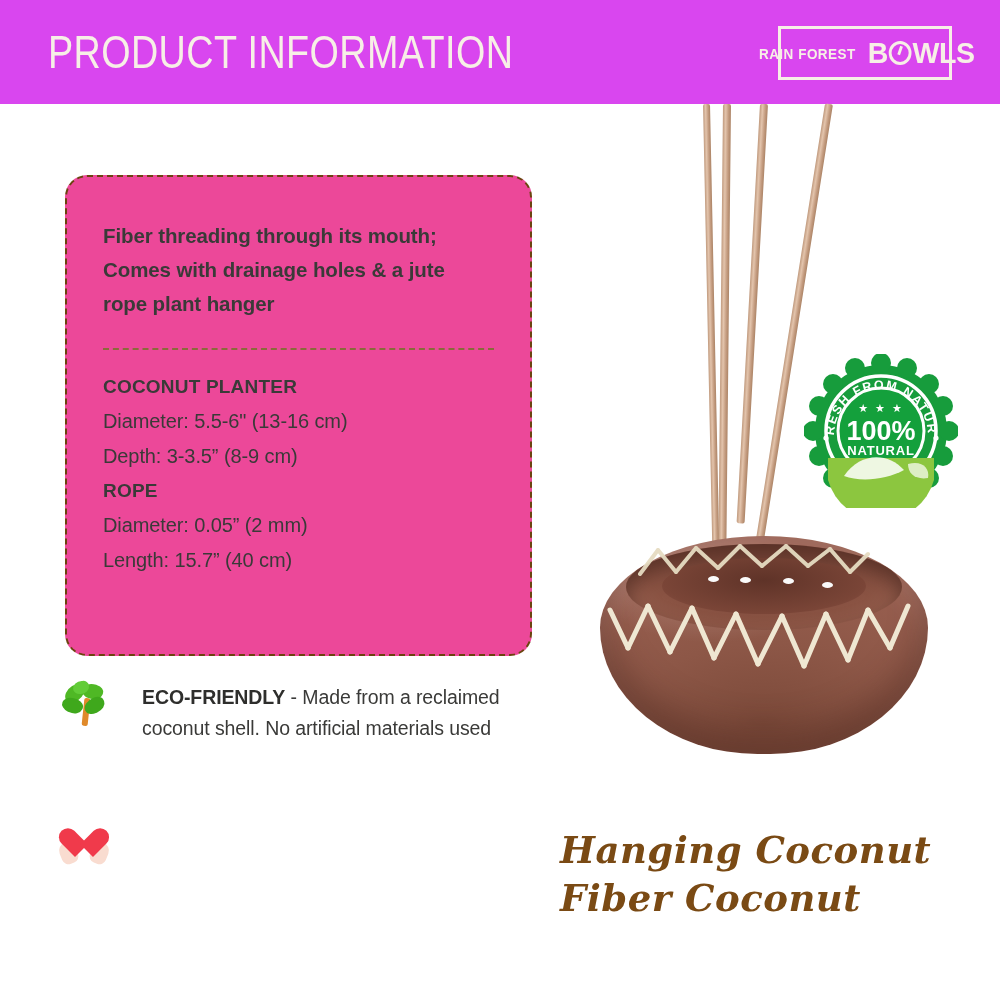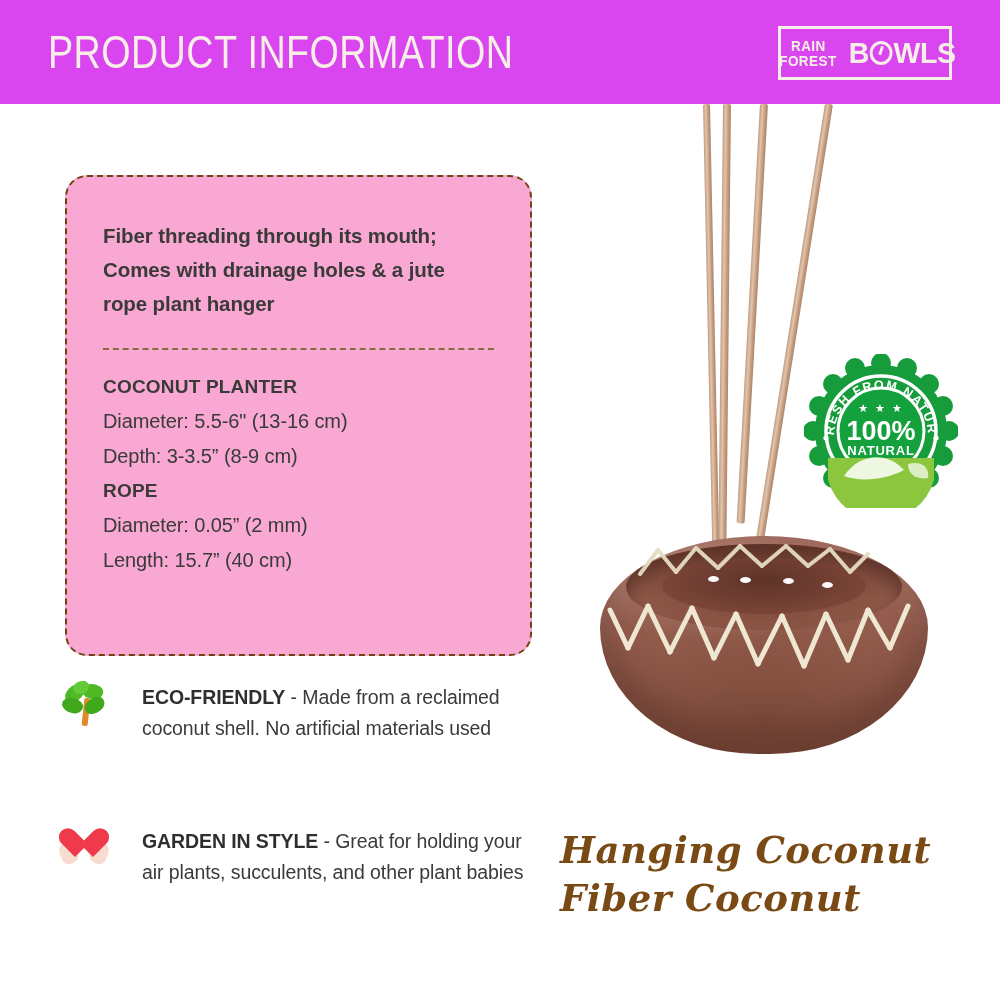--- a/index.html
+++ b/index.html
@@ -29,21 +29,21 @@
     font-family:"Liberation Sans", sans-serif;
   }
   #brand-logo {
     position:absolute; right:48px; top:26px;
     width:174px; height:54px;
     border:3px solid #F7EFE6;
     display:flex; align-items:center; justify-content:center;
     gap:6px;
   }
   #brand-stack {
-    display:flex; flex-direction:column; align-items:center;
+    display:flex; flex-direction:row; align-items:center;
     line-height:1.0; margin-left:4px;
   }
   .brand-small {
     color:#F7EFE6; font-size:15px; font-weight:bold;
     letter-spacing:0.5px; transform:scaleX(0.9);
   }
   #brand-bowls {
     color:#F7EFE6; font-size:30px; font-weight:bold;
     letter-spacing:-0.5px; transform:scaleX(0.95);
     display:flex; align-items:center;
@@ -56,21 +56,21 @@
   #coconut-o::after {
     content:""; position:absolute; left:50%; top:2px;
     width:3px; height:9px; background:#F7EFE6;
     transform:translateX(-50%) rotate(20deg);
   }
 
   
   #spec-box {
     position:absolute; left:65px; top:175px;
     width:467px; height:481px;
-    background:#f9a8d4;
+    background:#ec4899;
     border:2px dashed #6B440F;
     border-radius:22px;
     padding:42px 36px 8px 36px;
   }
   #intro-text {
     font-size:20.5px; font-weight:bold; color:#3A3A38;
     line-height:1.65; letter-spacing:-0.1px;
   }
   #spec-divider {
     margin:28px 0 26px 0; height:0;
@@ -251,23 +251,20 @@
   <div class="feature-text">
     <b>ECO-FRIENDLY</b><span> - Made from a reclaimed coconut shell. No artificial materials used</span>
   </div>
 </div>
 
 <div class="feature" id="feature-garden">
   <div class="feature-icon">
     <div class="hh-hand hhl"></div>
     <div class="hh-hand hhr"></div>
     <div class="hh-heart"></div>
-  </div>
-  <div class="feature-text">
-    <b>GARDEN IN STYLE</b><span>  - Great for holding your air plants, succulents, and other plant babies</span>
   </div>
 </div>
 
 <div id="product-area">
 
   <div class="rope" id="rope-1"></div>
   <div class="rope" id="rope-2"></div>
   <div class="rope" id="rope-3"></div>
   <div class="rope" id="rope-4"></div>
 

